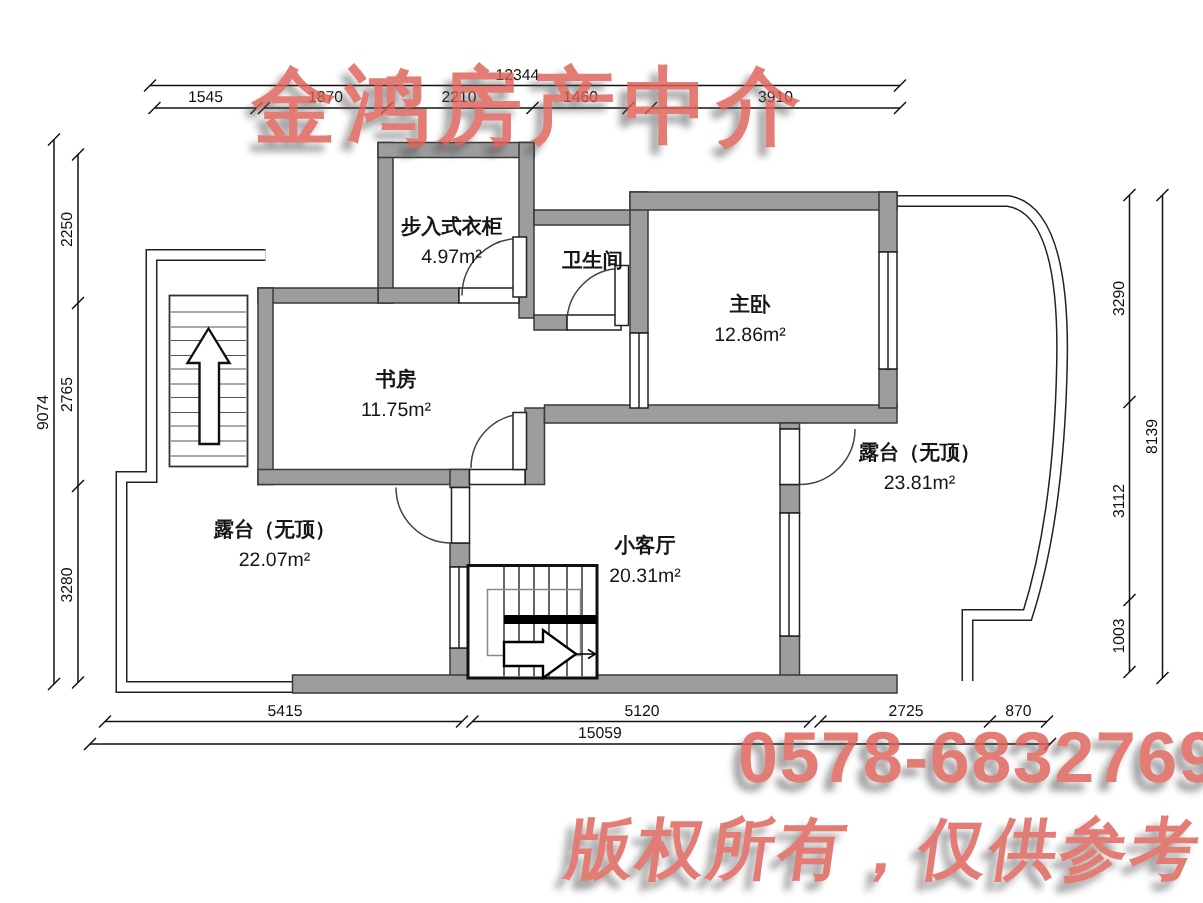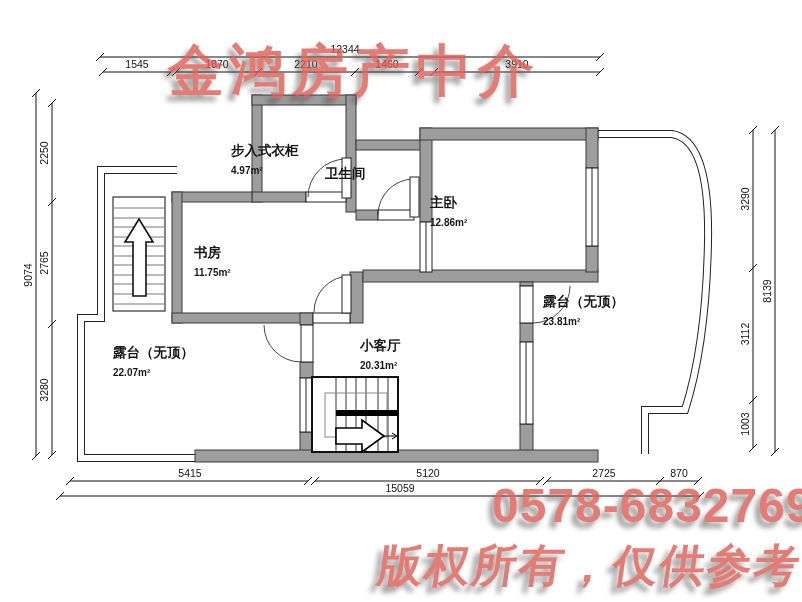--- a/index.html
+++ b/index.html
@@ -1,22 +1,22 @@
 <!DOCTYPE html>
 <html><head>
 <meta charset="utf-8">
 <style>
   html,body{margin:0;padding:0;background:#fff;}
   #stage{position:relative;width:802px;height:602px;background:#ffffff;overflow:hidden;
          font-family:"Liberation Sans","DejaVu Sans",sans-serif;}
   svg{position:absolute;left:0;top:0;}
   .dimtxt{font-size:10.5px;fill:#111;font-family:"Liberation Sans","DejaVu Sans",sans-serif;}
-  .room{position:absolute;width:140px;color:#161616;line-height:20px;}
+  .room{position:absolute;width:140px;text-align:center;color:#161616;line-height:20px;}
   .room .rname{font-size:13.5px;font-weight:bold;display:block;}
-  .room .rarea{font-size:10px;font-weight:bold;display:block;}
+  .room .rarea{font-size:13px;font-weight:normal;display:block;}
   .wm{position:absolute;font-weight:bold;color:#de6057;opacity:.82;white-space:nowrap;
       text-shadow:-5px 6px 5px rgba(80,80,80,.65);}
   #wm-agency{left:168px;top:34px;font-size:56px;letter-spacing:6px;}
   #wm-phone{left:492px;top:478px;font-size:48px;letter-spacing:1px;}
   #wm-notice{left:378px;top:536px;font-size:45px;letter-spacing:2px;transform:skewX(-8deg);}
 </style>
 </head>
 <body>
 
 <div id="stage">
@@ -201,21 +201,21 @@
     <span class="rarea">12.86m²</span>
   </div>
   <div class="room" style="left:194px;top:243px;">
     <span class="rname">书房</span>
     <span class="rarea">11.75m²</span>
   </div>
   <div class="room" style="left:543px;top:292px;">
     <span class="rname">露台（无顶）</span>
     <span class="rarea">23.81m²</span>
   </div>
-  <div class="room" style="left:360px;top:336px;">
+  <div class="room" style="left:360px;top:354px;">
     <span class="rname">小客厅</span>
     <span class="rarea">20.31m²</span>
   </div>
   <div class="room" style="left:113px;top:343px;">
     <span class="rname">露台（无顶）</span>
     <span class="rarea">22.07m²</span>
   </div>
 
   <div class="wm" id="wm-agency">金鸿房产中介</div>
   <div class="wm" id="wm-phone">0578-6832769</div>

